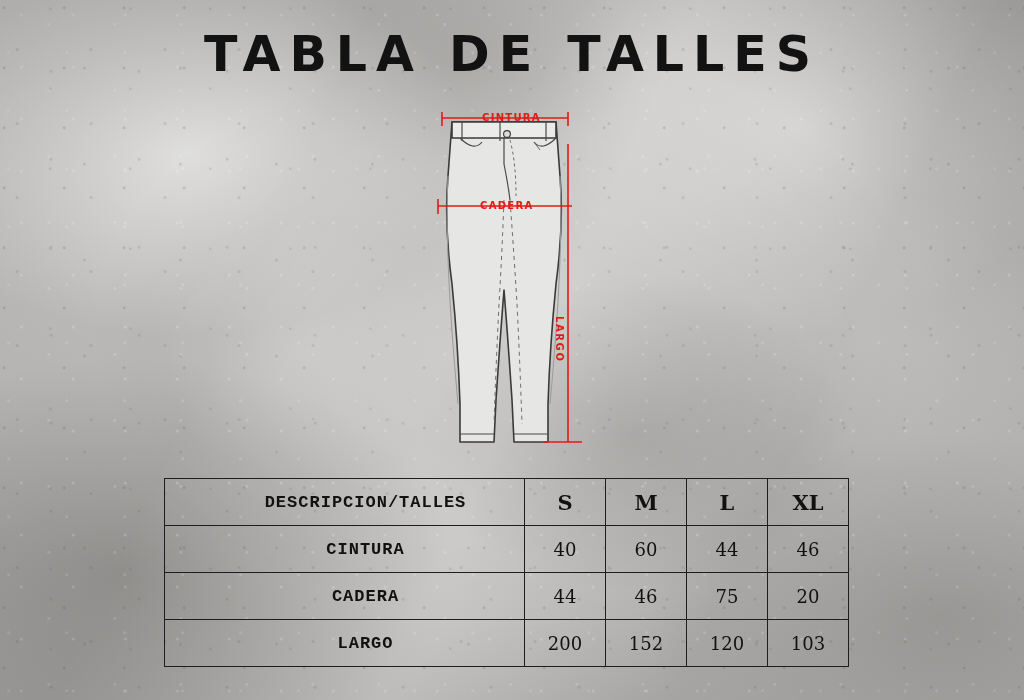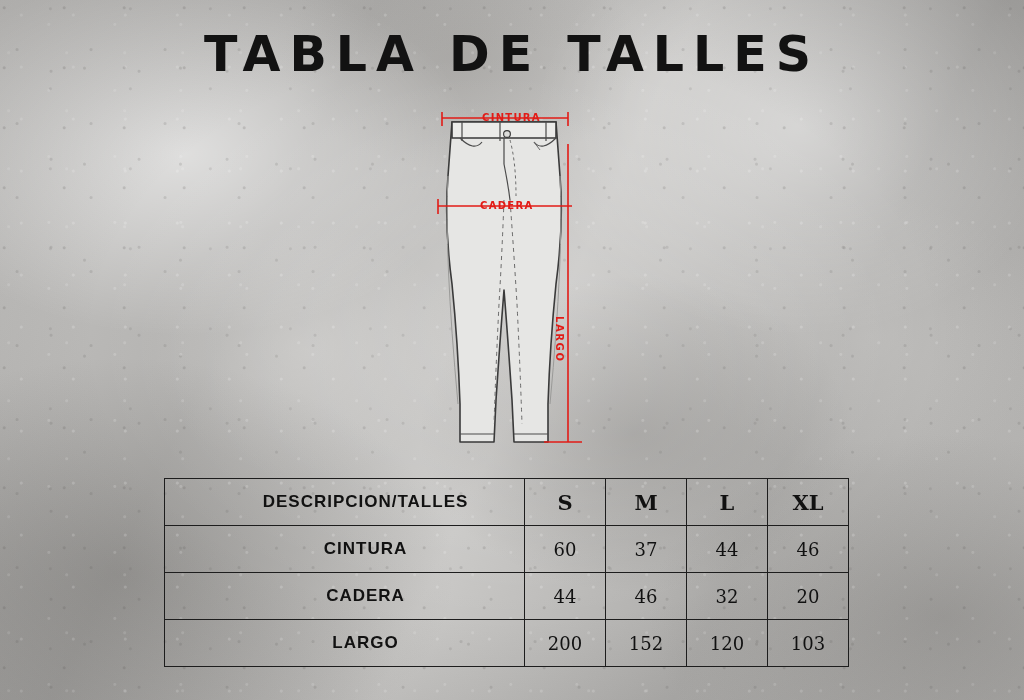--- a/index.html
+++ b/index.html
@@ -113,21 +113,21 @@
   #size-table td {
     border: 1px solid #1d1d1d;
     text-align: center;
     color: #111111;
     font-family: "DejaVu Serif", serif;
     height: 46px;
     padding: 0;
   }
   #size-table .desc-head,
   #size-table .row-head {
-    font-family: Liberation Sans, sans-serif;
+    font-family: Liberation Mono, monospace;
     font-weight: bold;
     letter-spacing: 1px;
     font-size: 17px;
     padding-left: 42px;
   }
   #size-table .size-head {
     font-family: "DejaVu Serif", serif;
     font-weight: bold;
     font-size: 21px;
   }
@@ -207,30 +207,30 @@
     <tbody>
       <tr>
         <td class="desc-head">DESCRIPCION/TALLES</td>
         <td class="size-head">S</td>
         <td class="size-head">M</td>
         <td class="size-head">L</td>
         <td class="size-head">XL</td>
       </tr>
       <tr>
         <td class="row-head">CINTURA</td>
+        <td class="val">40</td>
         <td class="val">60</td>
-        <td class="val">37</td>
         <td class="val">44</td>
         <td class="val">46</td>
       </tr>
       <tr>
         <td class="row-head">CADERA</td>
         <td class="val">44</td>
         <td class="val">46</td>
-        <td class="val">32</td>
+        <td class="val">75</td>
         <td class="val">20</td>
       </tr>
       <tr>
         <td class="row-head">LARGO</td>
         <td class="val">200</td>
         <td class="val">152</td>
         <td class="val">120</td>
         <td class="val">103</td>
       </tr>
     </tbody>

